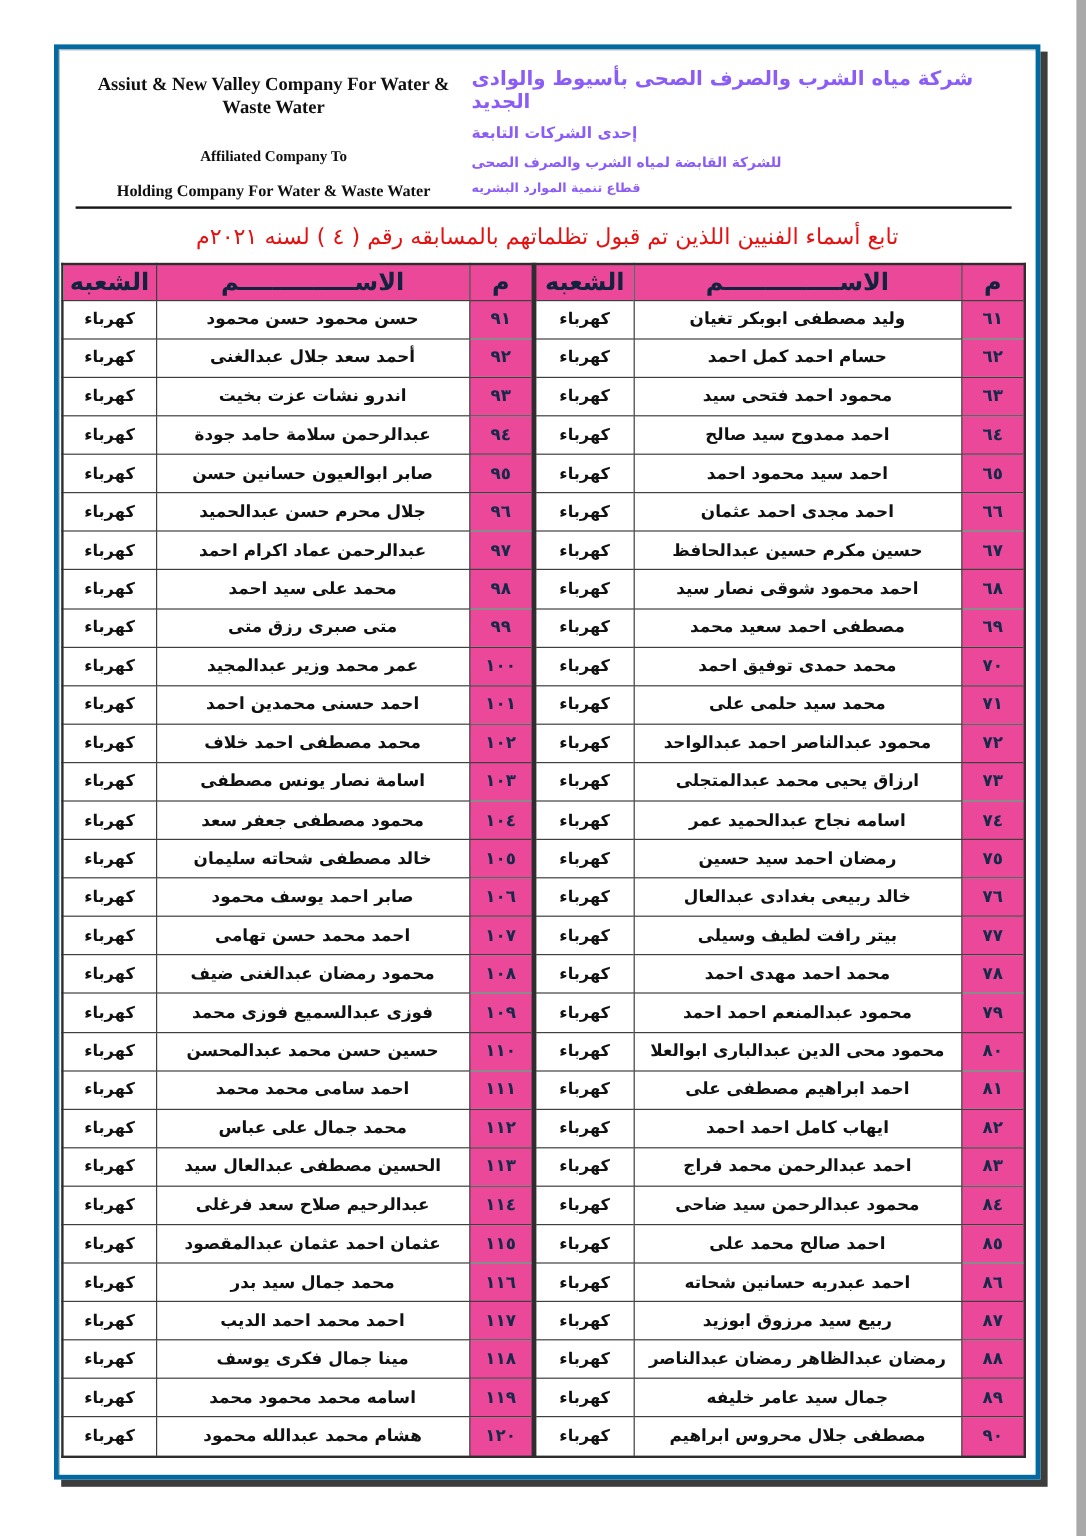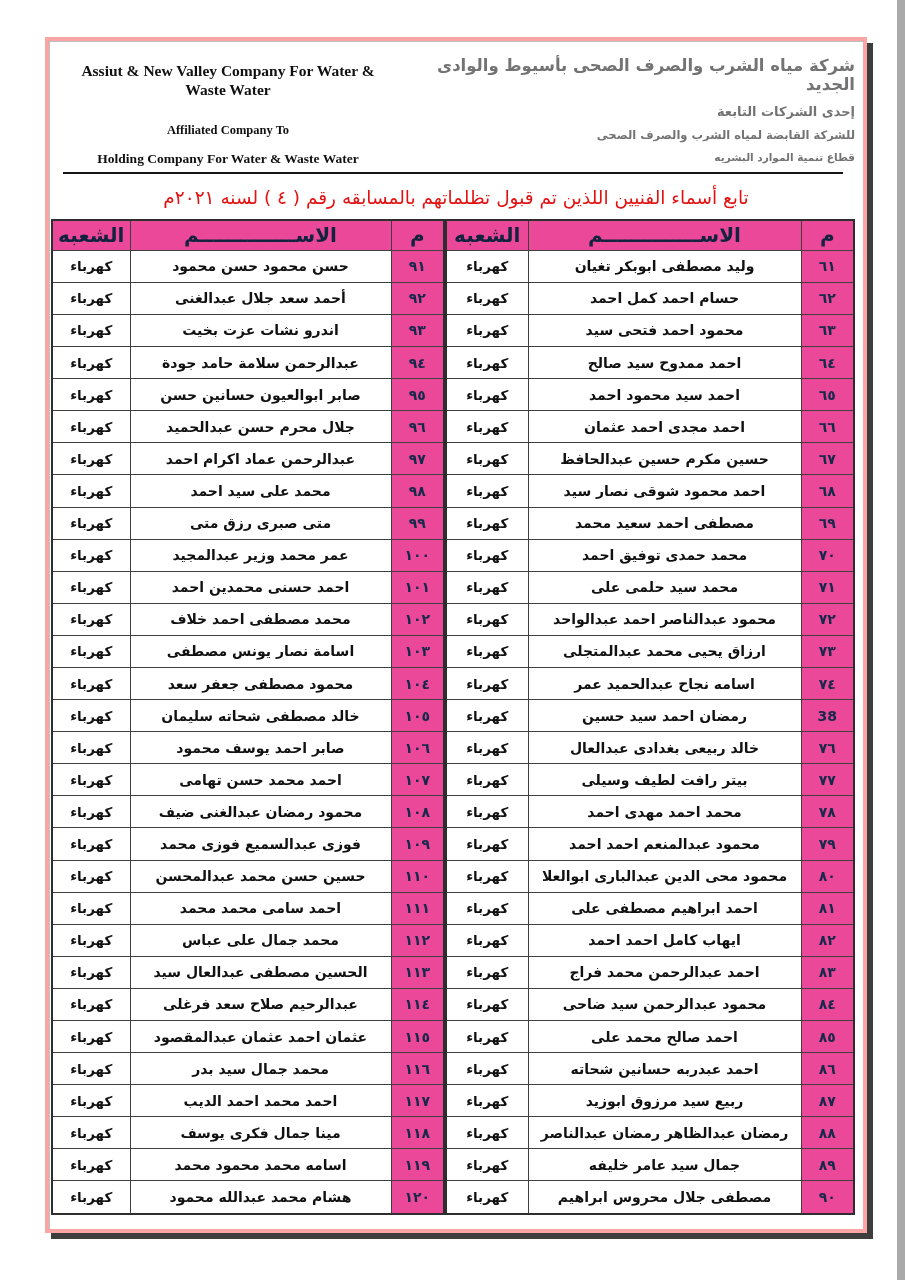--- a/index.html
+++ b/index.html
@@ -3,32 +3,32 @@
 <meta charset="utf-8">
 <style>
   html,body{margin:0;padding:0;}
   body{
     width:905px;height:1280px;position:relative;background:#ffffff;
     font-family:"DejaVu Sans",sans-serif;overflow:hidden;
   }
   .scan-edge{position:absolute;right:0;top:0;width:8px;height:1280px;background:#a9a9a9;}
   .frame{
     position:absolute;left:45px;top:37px;width:822px;height:1196px;
-    box-sizing:border-box;background:#fff;border:4px solid #fca5a5;
+    box-sizing:border-box;background:#fff;border:4px solid #0369a1;
     box-shadow:6px 6px 0 0 #3d3d3d, inset 1px 1px 0 0 #bfbfbf;
   }
   
   .header{display:flex;align-items:flex-start;padding:12px 8px 0 14px;}
   .header-en{width:330px;padding-top:8px;text-align:center;
     font-family:"Liberation Serif",serif;font-weight:bold;color:#101010;}
   .en1{font-size:15.5px;line-height:1.25;}
   .en2{font-size:12.5px;margin-top:23px;}
   .en3{font-size:13.5px;margin-top:13px;}
   .logo-wrap{width:156px;display:flex;justify-content:center;padding-top:2px;}
-  .header-ar{flex:1;direction:rtl;text-align:right;font-weight:bold;color:#737373;padding-top:3px;}
+  .header-ar{flex:1;direction:rtl;text-align:left;font-weight:bold;color:#8b5cf6;padding-top:3px;}
   .ar1{font-size:16.5px;}
   .ar2{font-size:13px;margin-top:10px;}
   .ar3{font-size:11.5px;margin-top:9px;}
   .ar4{font-size:10.5px;margin-top:9px;}
   .rule{margin:5px 20px 0 14px;border-top:2.5px solid #161616;}
   
   .title{direction:rtl;text-align:center;margin-top:13px;font-weight:normal;
     font-size:18.5px;color:#e31212;letter-spacing:0.2px;}
   
   .tables{direction:rtl;display:flex;justify-content:space-between;padding:11px 8px 0 12px;}
@@ -154,21 +154,21 @@
             <td class="num">٧٣</td>
             <td class="name">ارزاق يحيى محمد عبدالمتجلى</td>
             <td class="dept">كهرباء</td>
           </tr>
           <tr>
             <td class="num">٧٤</td>
             <td class="name">اسامه نجاح عبدالحميد عمر</td>
             <td class="dept">كهرباء</td>
           </tr>
           <tr>
-            <td class="num">38</td>
+            <td class="num">٧٥</td>
             <td class="name">رمضان احمد سيد حسين</td>
             <td class="dept">كهرباء</td>
           </tr>
           <tr>
             <td class="num">٧٦</td>
             <td class="name">خالد ربيعى بغدادى عبدالعال</td>
             <td class="dept">كهرباء</td>
           </tr>
           <tr>
             <td class="num">٧٧</td>

